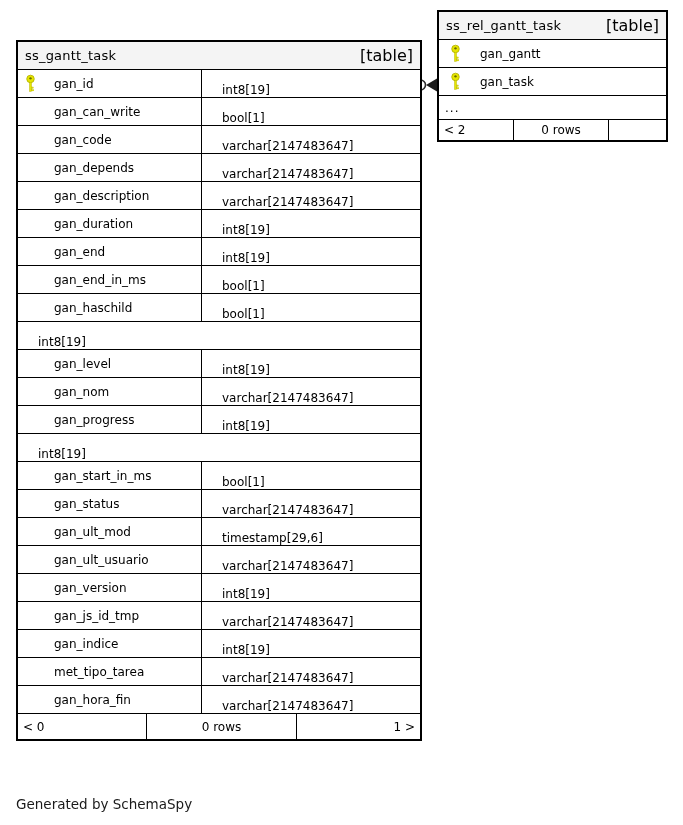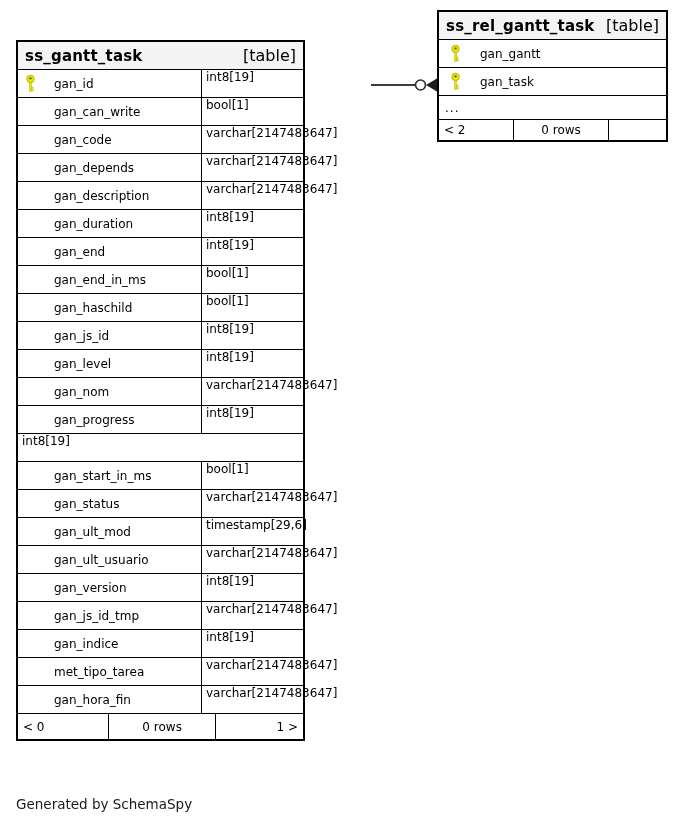--- a/index.html
+++ b/index.html
@@ -32,21 +32,21 @@
   }
   .t-header {
     height: 28px;
     background: var(--header-bg);
     border-bottom: 1px solid var(--border-color);
     display: flex;
     align-items: center;
     justify-content: space-between;
     padding: 0 7px;
   }
-  .t-title { font-weight: bold; font-size: 15px; letter-spacing: 0.2px; }
+  .t-title { font-weight: normal; font-size: 13px; letter-spacing: 0.2px; }
   .t-badge { font-size: 16px; font-weight: normal; }
 
   .t-row {
     height: 28px;
     border-bottom: 1px solid var(--border-color);
     display: flex;
     align-items: stretch;
     background: var(--row-bg);
   }
   .cell-name {
@@ -56,23 +56,24 @@
     flex: 0 0 184px;
     border-right: 1px solid var(--border-color);
   }
   .t-row--plain .cell-name { flex: 1 1 auto; border-right: none; padding-left: 11px; text-align: center; }
   .key-wrap { width: 11px; height: 19px; display: inline-flex; flex: 0 0 11px; }
   .col-name { margin-left: 18px; white-space: nowrap; }
   .table--rel .col-name { margin-left: 19px; }
   .cell-type {
     flex: 1 1 auto;
     display: flex;
-    align-items: flex-start;
+    align-items: flex-end;
     padding-left: 4px;
     white-space: nowrap;
+    margin-left: 16px;
   }
 
   .t-ellipsis {
     height: 24px;
     border-bottom: 1px solid var(--border-color);
     display: flex;
     align-items: center;
     padding-left: 6px;
     letter-spacing: 1px;
   }
@@ -103,21 +104,21 @@
 <body>
 
 <div class="canvas">
 
   <svg class="rel-svg" viewBox="0 0 683 825">
     <line x1="371" y1="85" x2="415.5" y2="85" stroke="#3b3b3b" stroke-width="2"></line>
     <circle cx="420.5" cy="85" r="5" fill="#ffffff" stroke="#2b2b2b" stroke-width="1.6"></circle>
     <polygon points="426,85 437,78.5 437,91.5" fill="#1c1c1c"></polygon>
   </svg>
 
-  <div class="db-table table--main" style="left:16px; top:40px; width:289px;">
+  <div class="db-table table--main" style="left:16px; top:40px; width:406px;">
     <div class="t-header">
       <span class="t-title">ss_gantt_task</span>
       <span class="t-badge">[table]</span>
     </div>
     <div class="t-body">
   <div class="t-row">
     <div class="cell-name">
       <span class="key-wrap">
         <svg width="11" height="19" viewBox="0 0 12 20">
           <circle cx="6" cy="5" r="4.1" fill="#e6e600" stroke="#b3b000" stroke-width="0.9"></circle>
@@ -272,32 +273,20 @@
         </svg>
       </span>
       <span class="col-name">gan_haschild</span>
     </div>
     <div class="cell-type">
       <span>bool[1]</span>
     </div>
   </div>
 
   <div class="t-row">
-    <div class="cell-name">
-      <span class="key-wrap" style="visibility: hidden;">
-        <svg width="11" height="19" viewBox="0 0 12 20">
-          <circle cx="6" cy="5" r="4.1" fill="#e6e600" stroke="#b3b000" stroke-width="0.9"></circle>
-          <circle cx="6" cy="4.4" r="1.3" fill="#6b6b00"></circle>
-          <rect x="4.9" y="8.6" width="2.2" height="10" fill="#e6e600" stroke="#b3b000" stroke-width="0.5"></rect>
-          <rect x="7" y="13.8" width="2" height="1.5" fill="#e6e600" stroke="#b3b000" stroke-width="0.4"></rect>
-          <rect x="7" y="16.6" width="2.6" height="1.5" fill="#e6e600" stroke="#b3b000" stroke-width="0.4"></rect>
-        </svg>
-      </span>
-      <span class="col-name">gan_js_id</span>
-    </div>
     <div class="cell-type">
       <span>int8[19]</span>
     </div>
   </div>
 
   <div class="t-row">
     <div class="cell-name">
       <span class="key-wrap" style="visibility: hidden;">
         <svg width="11" height="19" viewBox="0 0 12 20">
           <circle cx="6" cy="5" r="4.1" fill="#e6e600" stroke="#b3b000" stroke-width="0.9"></circle>

